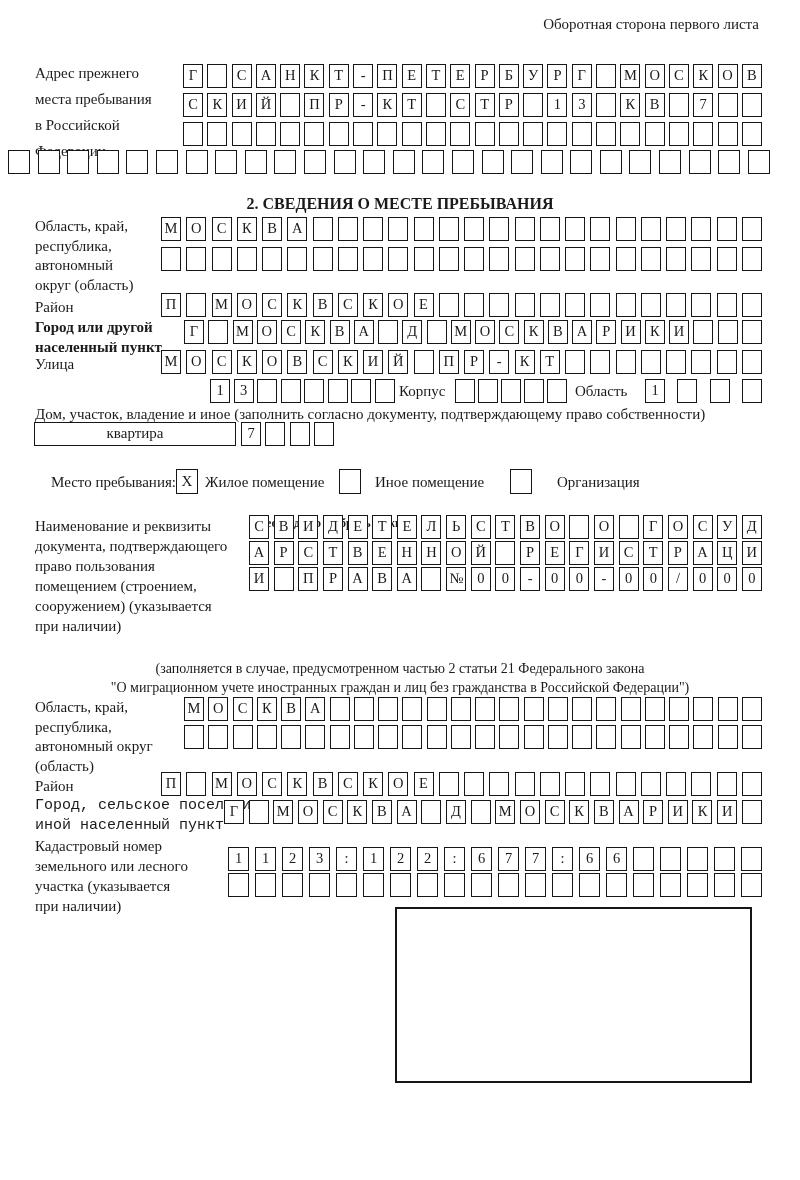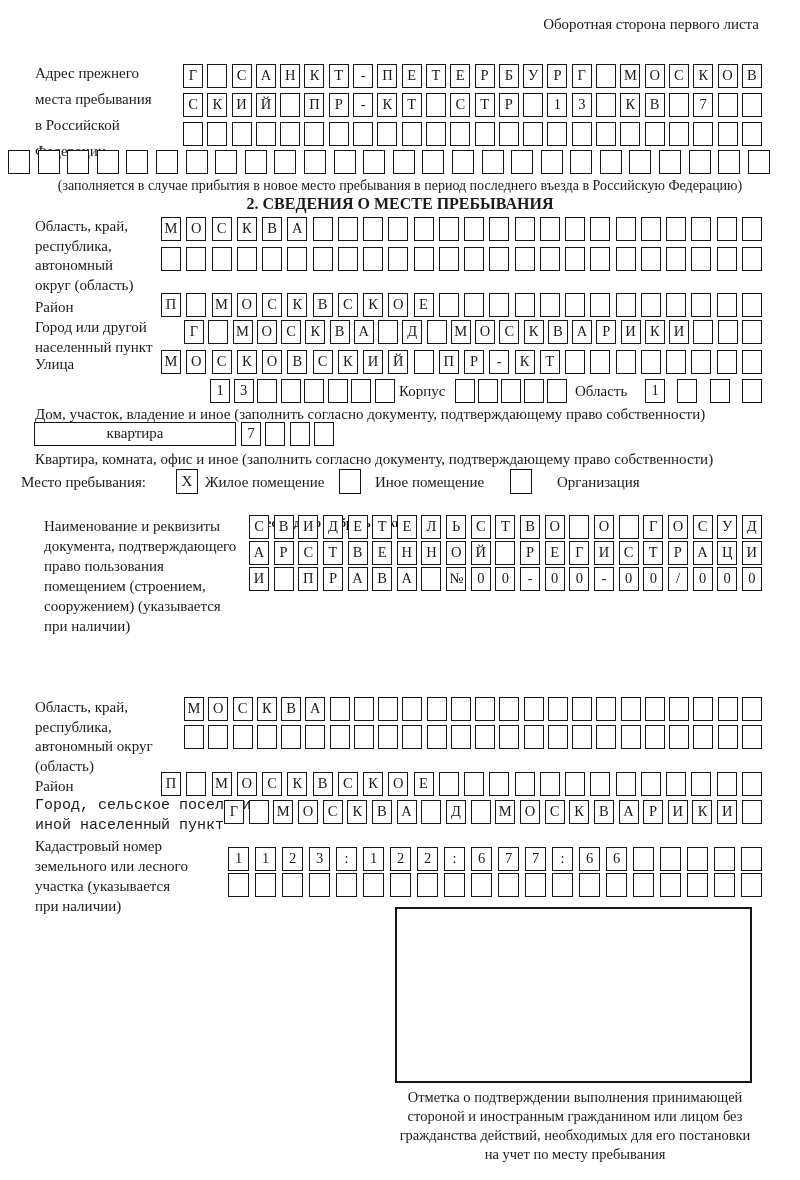--- a/index.html
+++ b/index.html
@@ -142,21 +142,20 @@
       <div class="cell" style="width: 22px;"></div>
       <div class="cell" style="width: 22px;"></div>
       <div class="cell" style="width: 22px;"></div>
       <div class="cell" style="width: 22px;"></div>
       <div class="cell" style="width: 22px;"></div>
       <div class="cell" style="width: 22px;"></div>
       <div class="cell" style="width: 22px;"></div>
       <div class="cell" style="width: 22px;"></div>
       <div class="cell" style="width: 22px;"></div>
     </div>
-  <div class="note" style="top:176px;">(заполняется в случае прибытия в новое место пребывания в период последнего въезда в Российскую Федерацию)</div>
 
   <div class="title" style="top:195px;">2. СВЕДЕНИЯ О МЕСТЕ ПРЕБЫВАНИЯ</div>
 
   <div class="lbl lbl-tight" style="left:35px;top:217px;">Область, край,
 республика,
 автономный
 округ (область)</div>
   <div class="row" style="left:161px;top:217px;width:601px;">
       <div class="cell">М</div>
       <div class="cell">О</div>
@@ -231,21 +230,21 @@
       <div class="cell"></div>
       <div class="cell"></div>
       <div class="cell"></div>
       <div class="cell"></div>
       <div class="cell"></div>
       <div class="cell"></div>
       <div class="cell"></div>
       <div class="cell"></div>
     </div>
 
-  <div class="lbl lbl-20" style="left:35px;top:317px;">Город или другой
+  <div class="lbl lbl-20" style="left:35px;top:317px;font-weight:bold;">Город или другой
 населенный пункт</div>
   <div class="row" style="left:184px;top:320px;width:578px;">
       <div class="cell">Г</div>
       <div class="cell"></div>
       <div class="cell">М</div>
       <div class="cell">О</div>
       <div class="cell">С</div>
       <div class="cell">К</div>
       <div class="cell">В</div>
       <div class="cell">А</div>
@@ -322,32 +321,31 @@
     </div>
   <div class="caption" style="left:35px;top:406px;">Дом, участок, владение и иное (заполнить согласно документу, подтверждающему право собственности)</div>
 
   <div class="wbox" style="left:34px;top:422px;width:202px;">квартира</div>
   <div class="row" style="left:241px;top:422px;width:93px;">
       <div class="cell">7</div>
       <div class="cell"></div>
       <div class="cell"></div>
       <div class="cell"></div>
     </div>
-  <div class="caption" style="left:35px;top:451px;">Квартира, комната, офис и иное (заполнить согласно документу, подтверждающему право собственности)</div>
-
-  <div class="lbl" style="left:21px;top:469px;">Место пребывания:</div>
+
+  <div class="lbl" style="left:51px;top:469px;">Место пребывания:</div>
   <div class="chk" style="left:176px;top:469px;">X</div>
   <div class="lbl" style="left:205px;top:469px;">Жилое помещение</div>
   <div class="chk" style="left:339px;top:469px;"></div>
   <div class="lbl" style="left:375px;top:469px;">Иное помещение</div>
   <div class="chk" style="left:510px;top:469px;"></div>
   <div class="lbl" style="left:557px;top:469px;">Организация</div>
   <div class="abs" style="left:150px;top:516px;width:370px;text-align:center;font-size:12px;font-weight:bold;">(Необходимо выбрать нужное)</div>
 
-  <div class="lbl lbl-20" style="left:35px;top:516px;margin-left:9px;">Наименование и реквизиты
+  <div class="lbl lbl-20" style="left:35px;top:516px;">Наименование и реквизиты
 документа, подтверждающего
 право пользования
 помещением (строением,
 сооружением) (указывается
 при наличии)</div>
   <div class="row" style="left:249px;top:515px;width:513px;">
       <div class="cell">С</div>
       <div class="cell">В</div>
       <div class="cell">И</div>
       <div class="cell">Д</div>
@@ -409,20 +407,22 @@
       <div class="cell">0</div>
       <div class="cell">-</div>
       <div class="cell">0</div>
       <div class="cell">0</div>
       <div class="cell">/</div>
       <div class="cell">0</div>
       <div class="cell">0</div>
       <div class="cell">0</div>
     </div>
 
+  <div class="note" style="top:659px;">(заполняется в случае, предусмотренном частью 2 статьи 21 Федерального закона
+"О миграционном учете иностранных граждан и лиц без гражданства в Российской Федерации")</div>
 
   <div class="lbl lbl-tight" style="left:35px;top:698px;">Область, край,
 республика,
 автономный округ
 (область)</div>
   <div class="row" style="left:184px;top:697px;width:578px;">
       <div class="cell">М</div>
       <div class="cell">О</div>
       <div class="cell">С</div>
       <div class="cell">К</div>
@@ -572,18 +572,14 @@
       <div class="cell" style="width: 21px;"></div>
       <div class="cell" style="width: 21px;"></div>
       <div class="cell" style="width: 21px;"></div>
       <div class="cell" style="width: 21px;"></div>
       <div class="cell" style="width: 21px;"></div>
       <div class="cell" style="width: 21px;"></div>
       <div class="cell" style="width: 21px;"></div>
     </div>
 
   <div class="stamp"></div>
-  <div class="stamp-cap">Отметка о подтверждении выполнения принимающей
-стороной и иностранным гражданином или лицом без
-гражданства действий, необходимых для его постановки
-на учет по месту пребывания</div>
 
 </div>
 
 </body></html>

